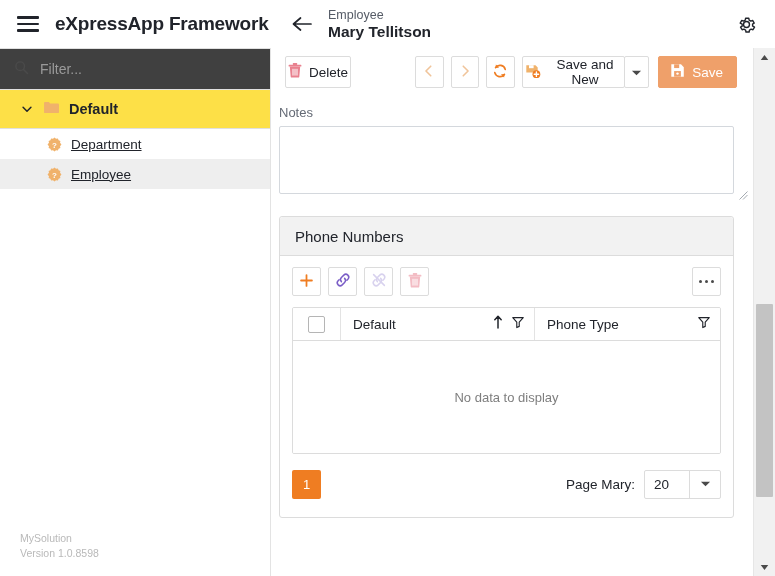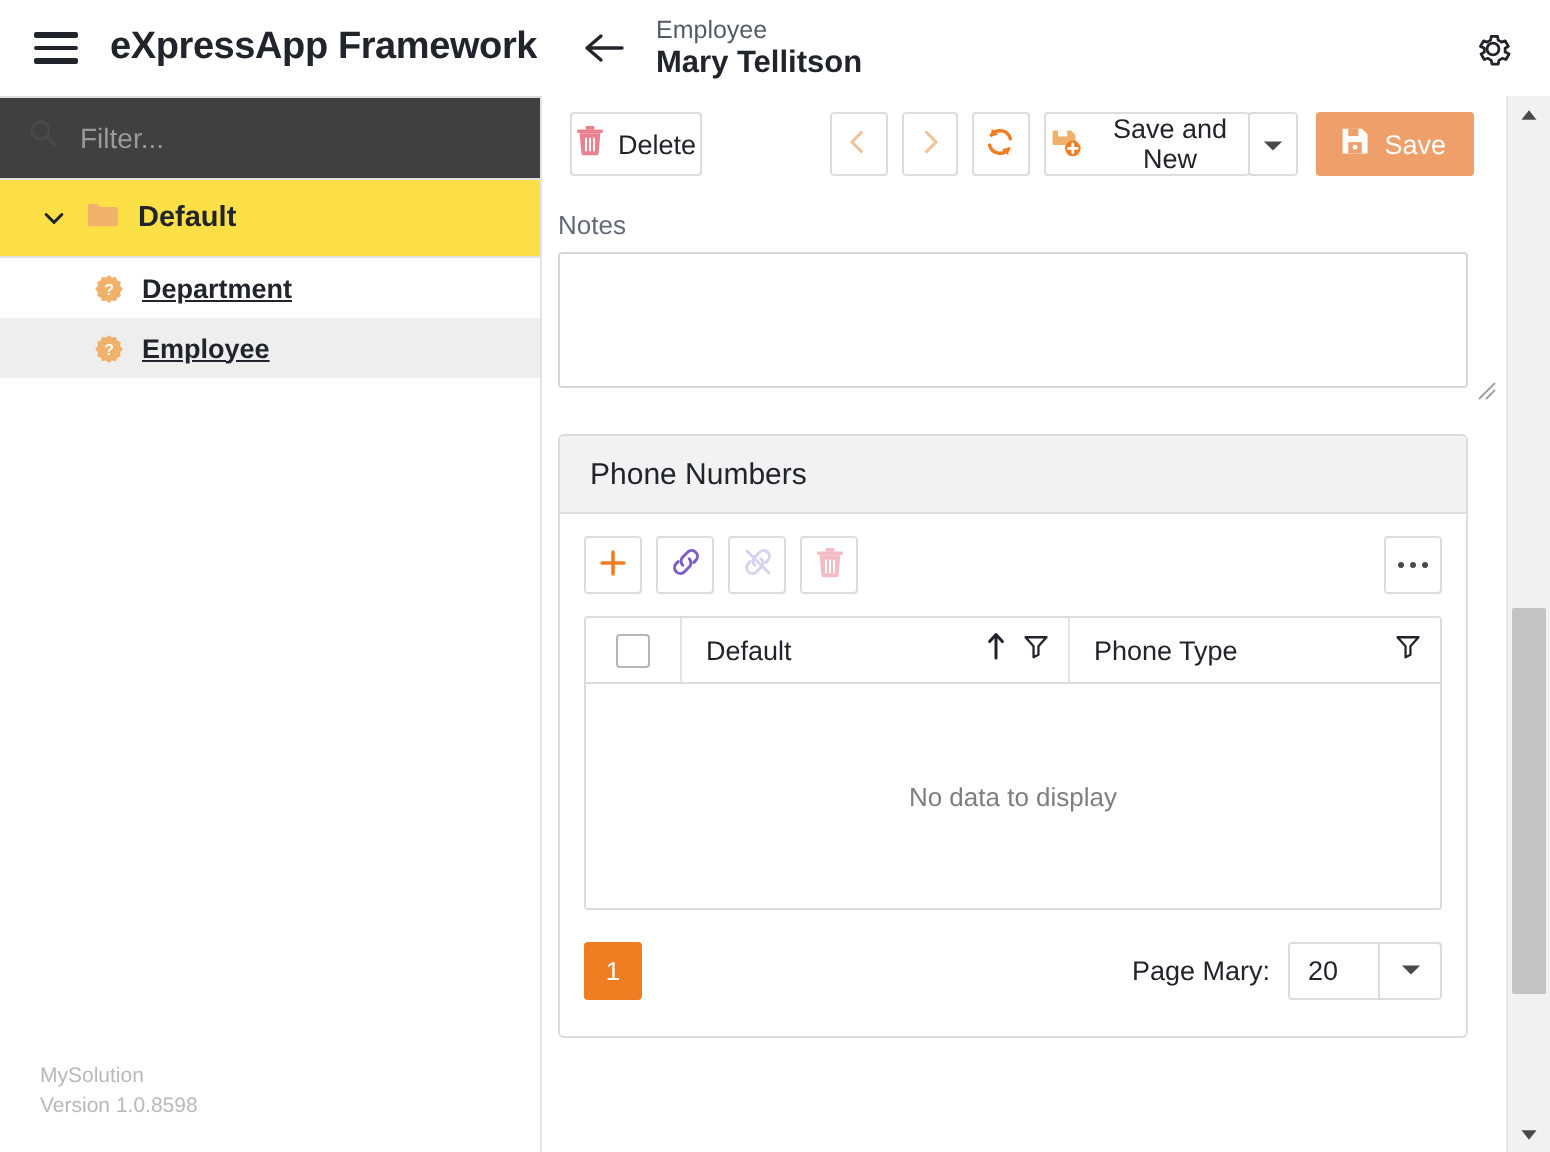--- a/index.html
+++ b/index.html
@@ -33,21 +33,21 @@
   .filter-row { height: 42px; background: #404040; border-top: 1px solid #e0e0e0; border-bottom: 1px solid #e0e0e0; display: flex; align-items: center; padding: 0 14px; gap: 11px; }
   .filter-input { border: none; background: transparent; outline: none; font-size: 14px; color: #8d8d8d; font-family: "Liberation Sans", sans-serif; flex: 1; }
   .filter-input::placeholder { color: #9a9a9a; }
 
   .group-row { height: 39px; display: flex; align-items: center; gap: 9px; padding-left: 20px; background: #fde047; border-bottom: 1px solid #e0e0e0; cursor: pointer; }
   .group-label { font-size: 14.5px; font-weight: bold; color: #21242b; }
   .chevron { width: 14px; height: 14px; display: inline-block; }
 
   .nav-item { height: 30px; display: flex; align-items: center; gap: 9px; padding-left: 47px; cursor: pointer; background: #fff; }
   .nav-item.selected { background: #eeeeee; }
-  .nav-item-label { font-size: 13.5px; color: #21242b; text-decoration: underline; font-weight: bold; }
+  .nav-item-label { font-size: 13.5px; color: #21242b; text-decoration: underline; }
   .badge-icon { width: 15px; height: 15px; position: relative; display: inline-flex; align-items: center; justify-content: center; }
 
   .sidebar-footer { position: absolute; left: 20px; bottom: 14px; font-size: 10.5px; color: #b9b9b9; line-height: 1.5; }
 
   
   .content { flex: 1; display: flex; flex-direction: column; min-width: 0; background: #fff; position: relative; }
   .content-scroll { flex: 1; overflow: hidden; position: relative; padding-right: 24px; }
 
   .toolbar { height: 48px; display: flex; align-items: center; padding: 0 14px 0 14px; gap: 0; background: #fff; }
   .btn { height: 32px; border: 1px solid #dcdcdc; background: #fff; border-radius: 2px; display: inline-flex; align-items: center; justify-content: center; gap: 7px; padding: 0 2px; font-size: 13.5px; color: #21242b; cursor: pointer; font-family: "Liberation Sans", sans-serif; }

